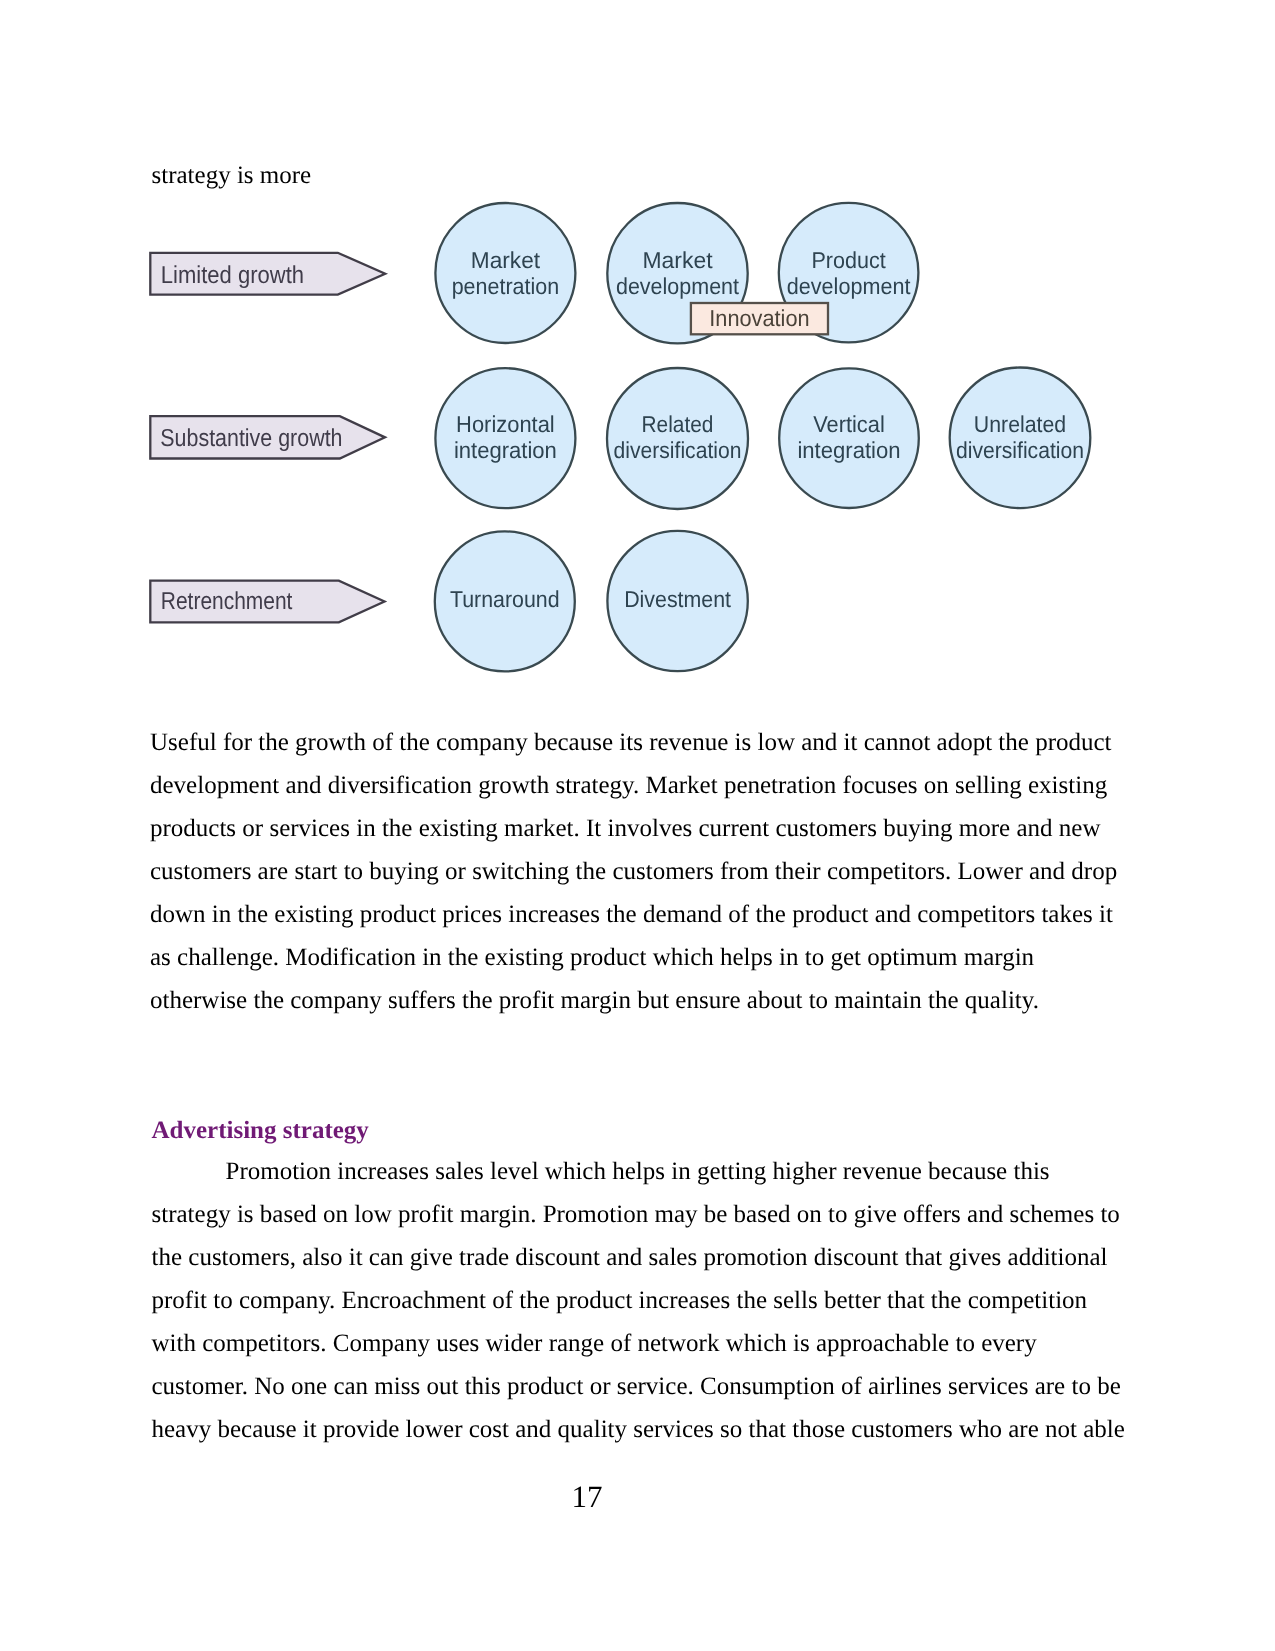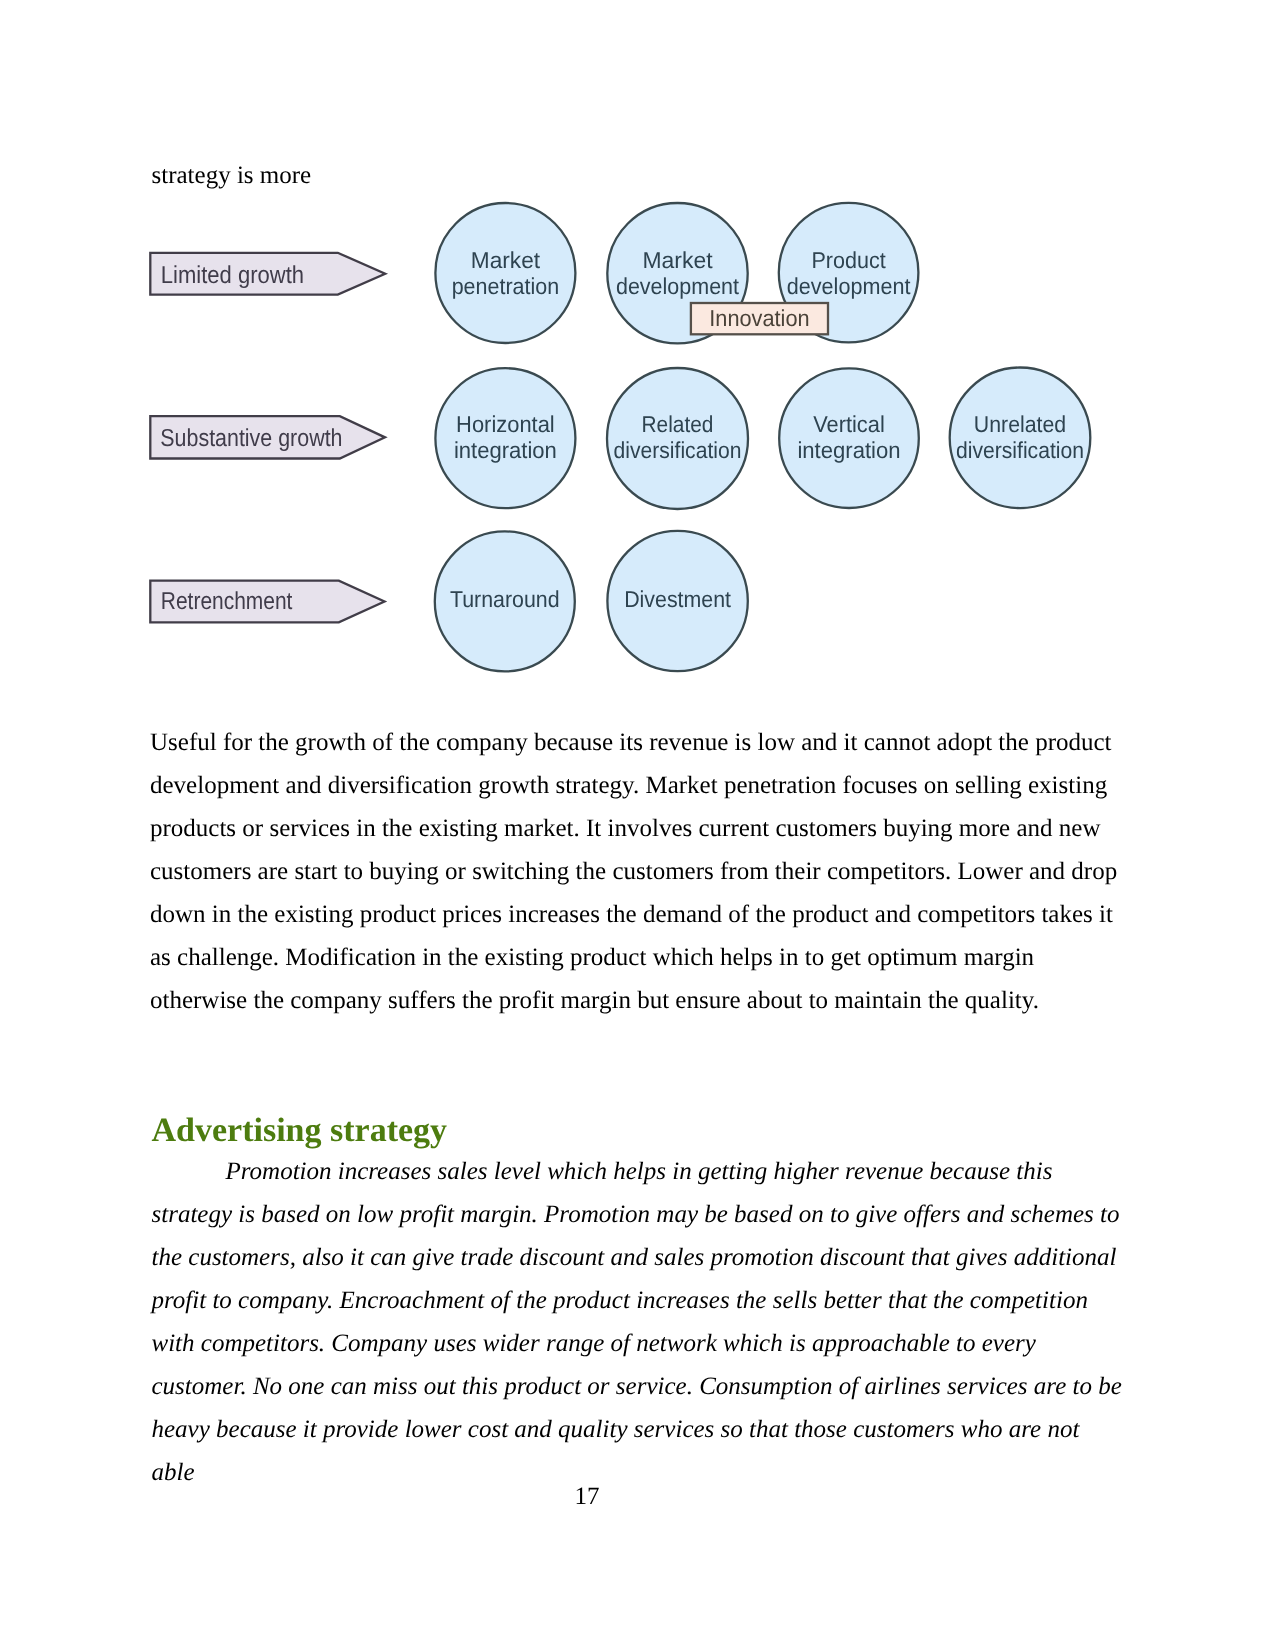--- a/index.html
+++ b/index.html
@@ -20,23 +20,23 @@
     position:absolute;
     font-family:"Liberation Serif", serif;
     font-size:25px;
     line-height:43px;
     color:#000000;
     text-align:left;
     letter-spacing:0;
   }
   #line-strategy-is-more { left:151.5px; top:143px; width:975px; white-space:nowrap; }
   #para-useful { left:150px; top:710px; width:975px; }
-  #heading-advertising { position:absolute; left:151.5px; top:1098px; font-family:"Liberation Serif", serif; font-size:34px; line-height:43px; font-weight:bold; color:#4d7c0f; }
-  #para-promotion { left:151.5px; top:1139px; width:975px; text-indent:74px;font-style:italic; }
-  #page-number { position:absolute; left:0; top:1464px; width:1174px; text-align:center; font-family:"Liberation Serif", serif; font-size:25px; line-height:43px; color:#000; }
+  #heading-advertising { position:absolute; left:151.5px; top:1098px; font-family:"Liberation Serif", serif; font-size:25px; line-height:43px; font-weight:bold; color:#701a75; }
+  #para-promotion { left:151.5px; top:1139px; width:975px; text-indent:74px; }
+  #page-number { position:absolute; left:0; top:1464px; width:1174px; text-align:center; font-family:"Liberation Serif", serif; font-size:31px; line-height:43px; color:#000; }
 
   
   #diagram { position:absolute; left:0; top:0; width:1275px; height:1651px; overflow:visible; }
   #diagram .dlabel {
     font-family:"Liberation Sans", sans-serif;
     font-size:23px;
     -webkit-font-smoothing:antialiased;
     text-rendering:geometricPrecision;
   }
   #diagram .arrow-shape { fill:var(--arrow-fill,#e7e2ec); stroke:var(--arrow-stroke,#4a4550); stroke-width:2.3; stroke-linejoin:miter; }

